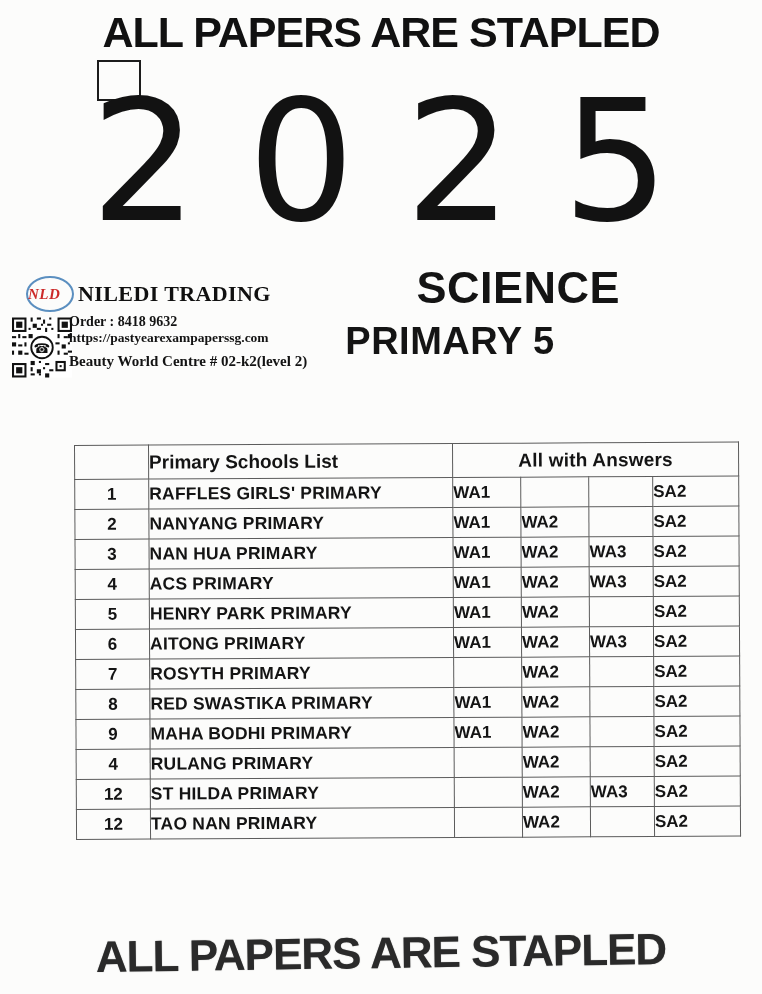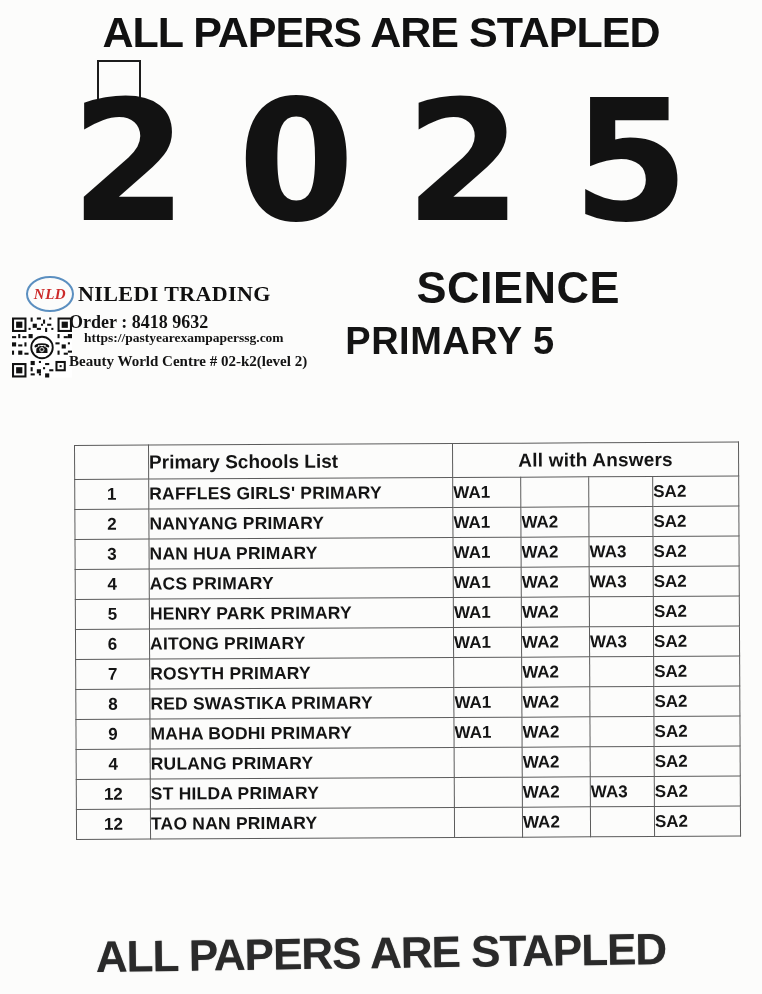--- a/index.html
+++ b/index.html
@@ -25,45 +25,45 @@
   
   #check-box{
     left:97px;top:60px;width:40px;height:37px;
     border:2.5px solid #1c1c1c;background:transparent;
   }
 
   
   #year{
     left:50px;top:80px;width:710px;height:165px;line-height:165px;
     text-align:center;font-family:"DejaVu Sans",sans-serif;
-    font-weight:700;font-size:168px;letter-spacing:0.30em;
+    font-weight:400;font-size:168px;letter-spacing:0.30em;
     color:#121212;white-space:nowrap;
   }
 
   
   #logo-row{left:26px;top:276px;display:flex;align-items:center;gap:4px;}
   #logo-oval{
     width:44px;height:32px;border:2px solid #5b8fc0;border-radius:50%;
-    display:flex;align-items:center;justify-content:center;flex:0 0 auto;
+    display:flex;align-items:center;justify-content:flex-start;flex:0 0 auto;
   }
   #logo-abbr{
     font-family:"Liberation Serif",serif;font-style:italic;font-weight:700;
     font-size:15px;color:#cc2a2a;letter-spacing:0.5px;
   }
   #vendor-name{
     font-family:"Liberation Serif",serif;font-weight:700;font-size:22px;
     letter-spacing:0.4px;color:#101010;white-space:nowrap;
   }
   #qr-code{left:12px;top:315px;width:60px;height:65px;}
   #contact{
     left:69px;top:314px;font-family:"Liberation Serif",serif;font-weight:700;
     color:#131313;white-space:nowrap;
   }
-  #contact .line{font-size:18px;line-height:16px;}
-  #contact .line.url{font-size:13.5px;margin-left:15px;}
+  #contact .line{font-size:14px;line-height:16px;}
+  #contact .line.url{font-size:13.5px;}
   #contact .line.addr{font-size:15px;line-height:19px;margin-top:6px;}
 
   
   #subject{
     left:280px;top:262px;width:340px;text-align:right;
     font-weight:700;font-size:45px;letter-spacing:0.5px;white-space:nowrap;
   }
   #level{
     left:260px;top:320px;width:380px;text-align:center;
     font-weight:700;font-size:38px;letter-spacing:0.5px;white-space:nowrap;

